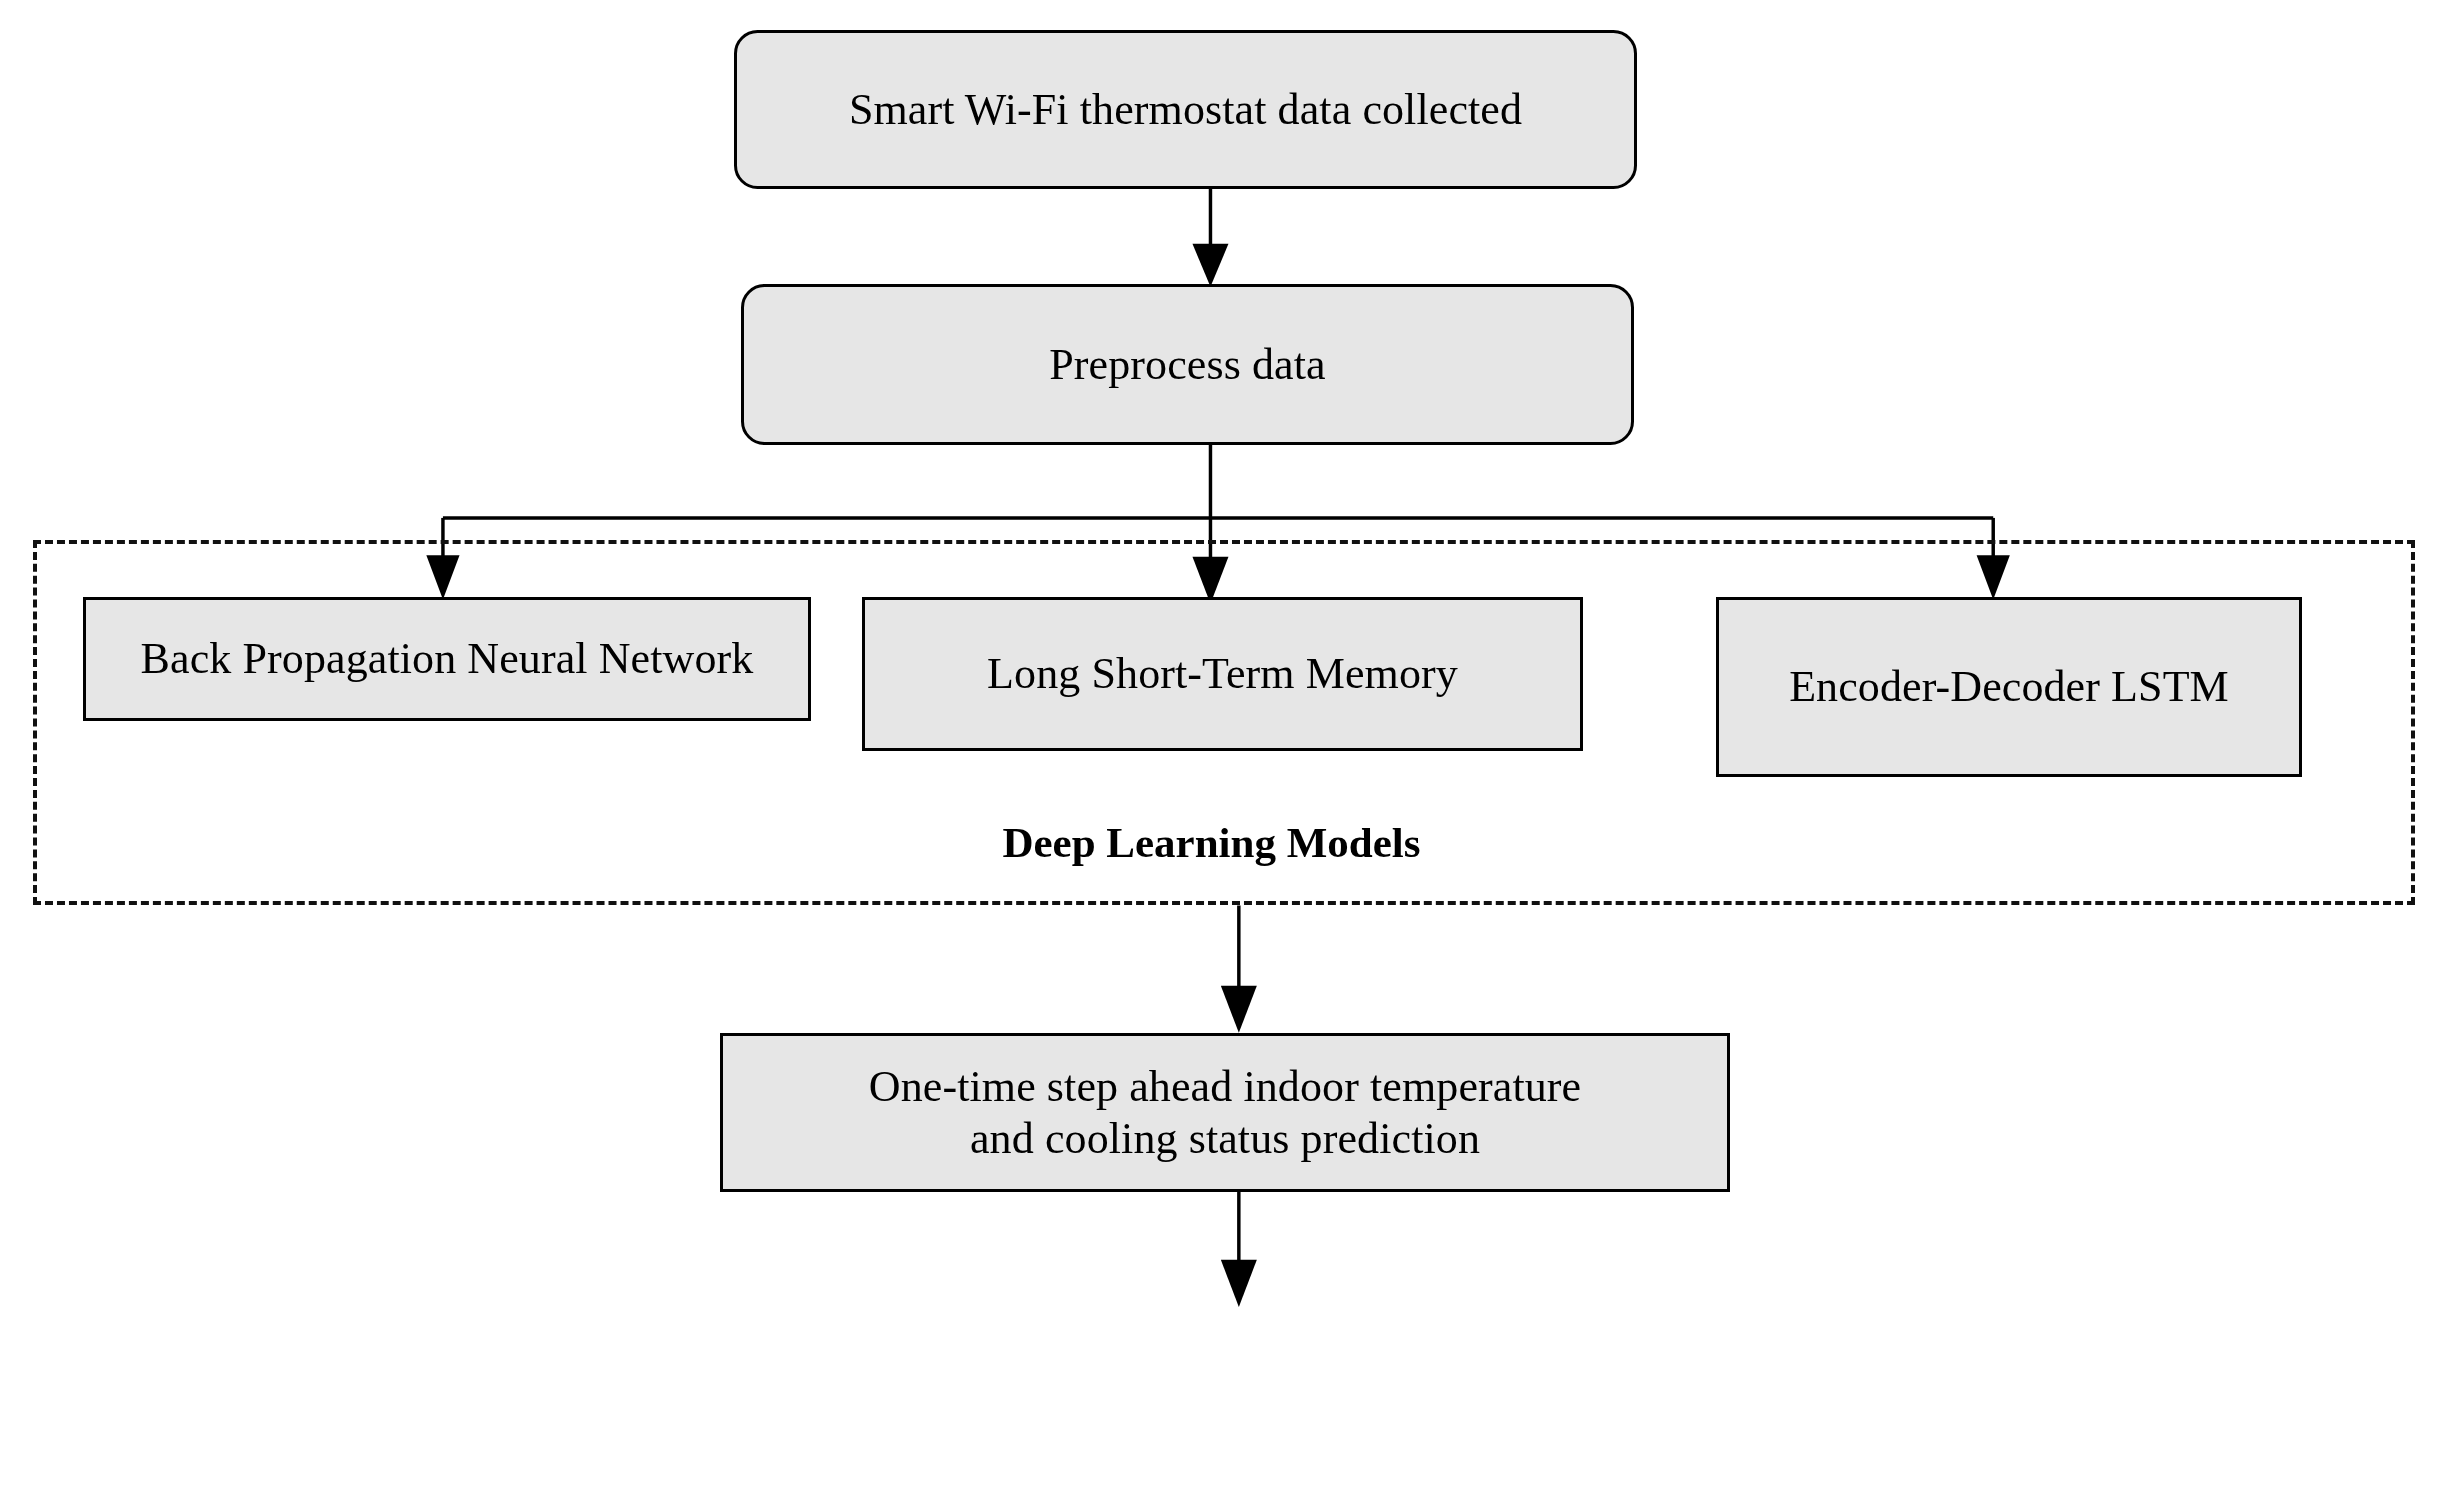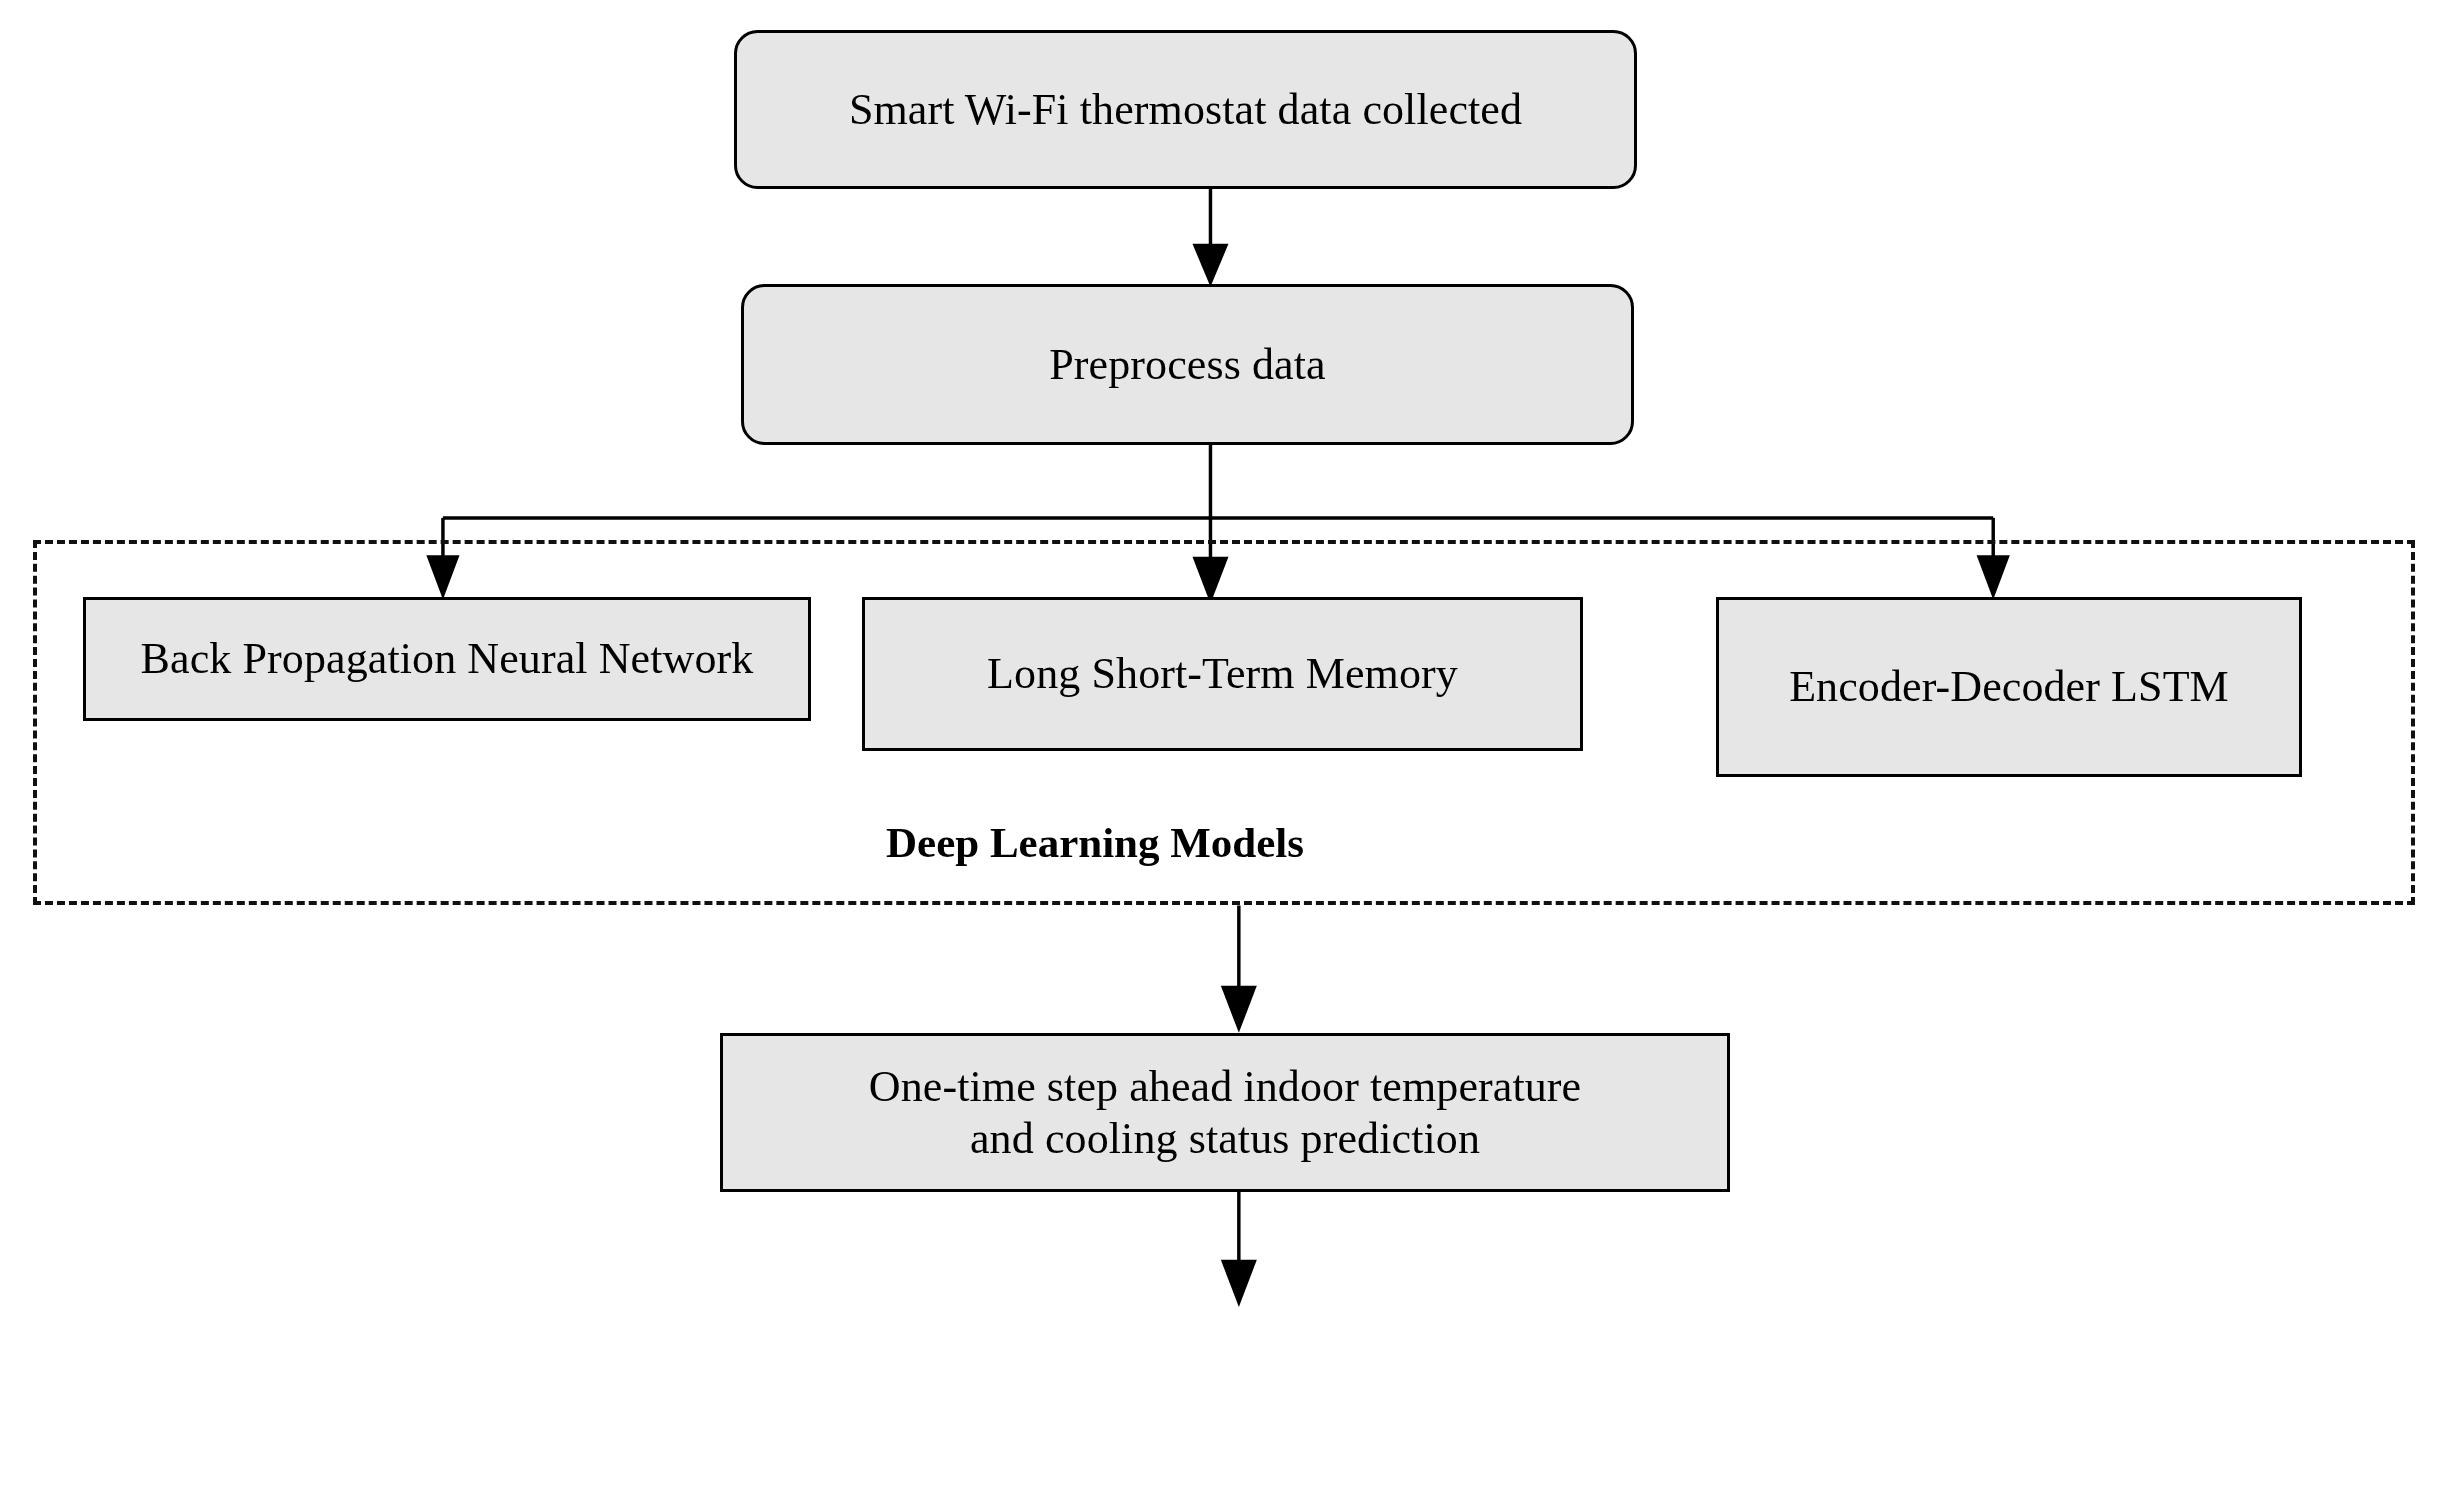--- a/index.html
+++ b/index.html
@@ -40,21 +40,21 @@
     position: absolute;
     box-sizing: border-box;
     border: 4.2px dashed #111111;
     background: transparent;
   }
   .group-label {
     position: absolute;
     font-weight: bold;
     font-size: 43px;
     color: #000000;
-    text-align: left;
+    text-align: center;
     white-space: nowrap;
   }
   svg.edges {
     position: absolute;
     left: 0;
     top: 0;
     width: 2450px;
     height: 1512px;
     pointer-events: none;
   }

